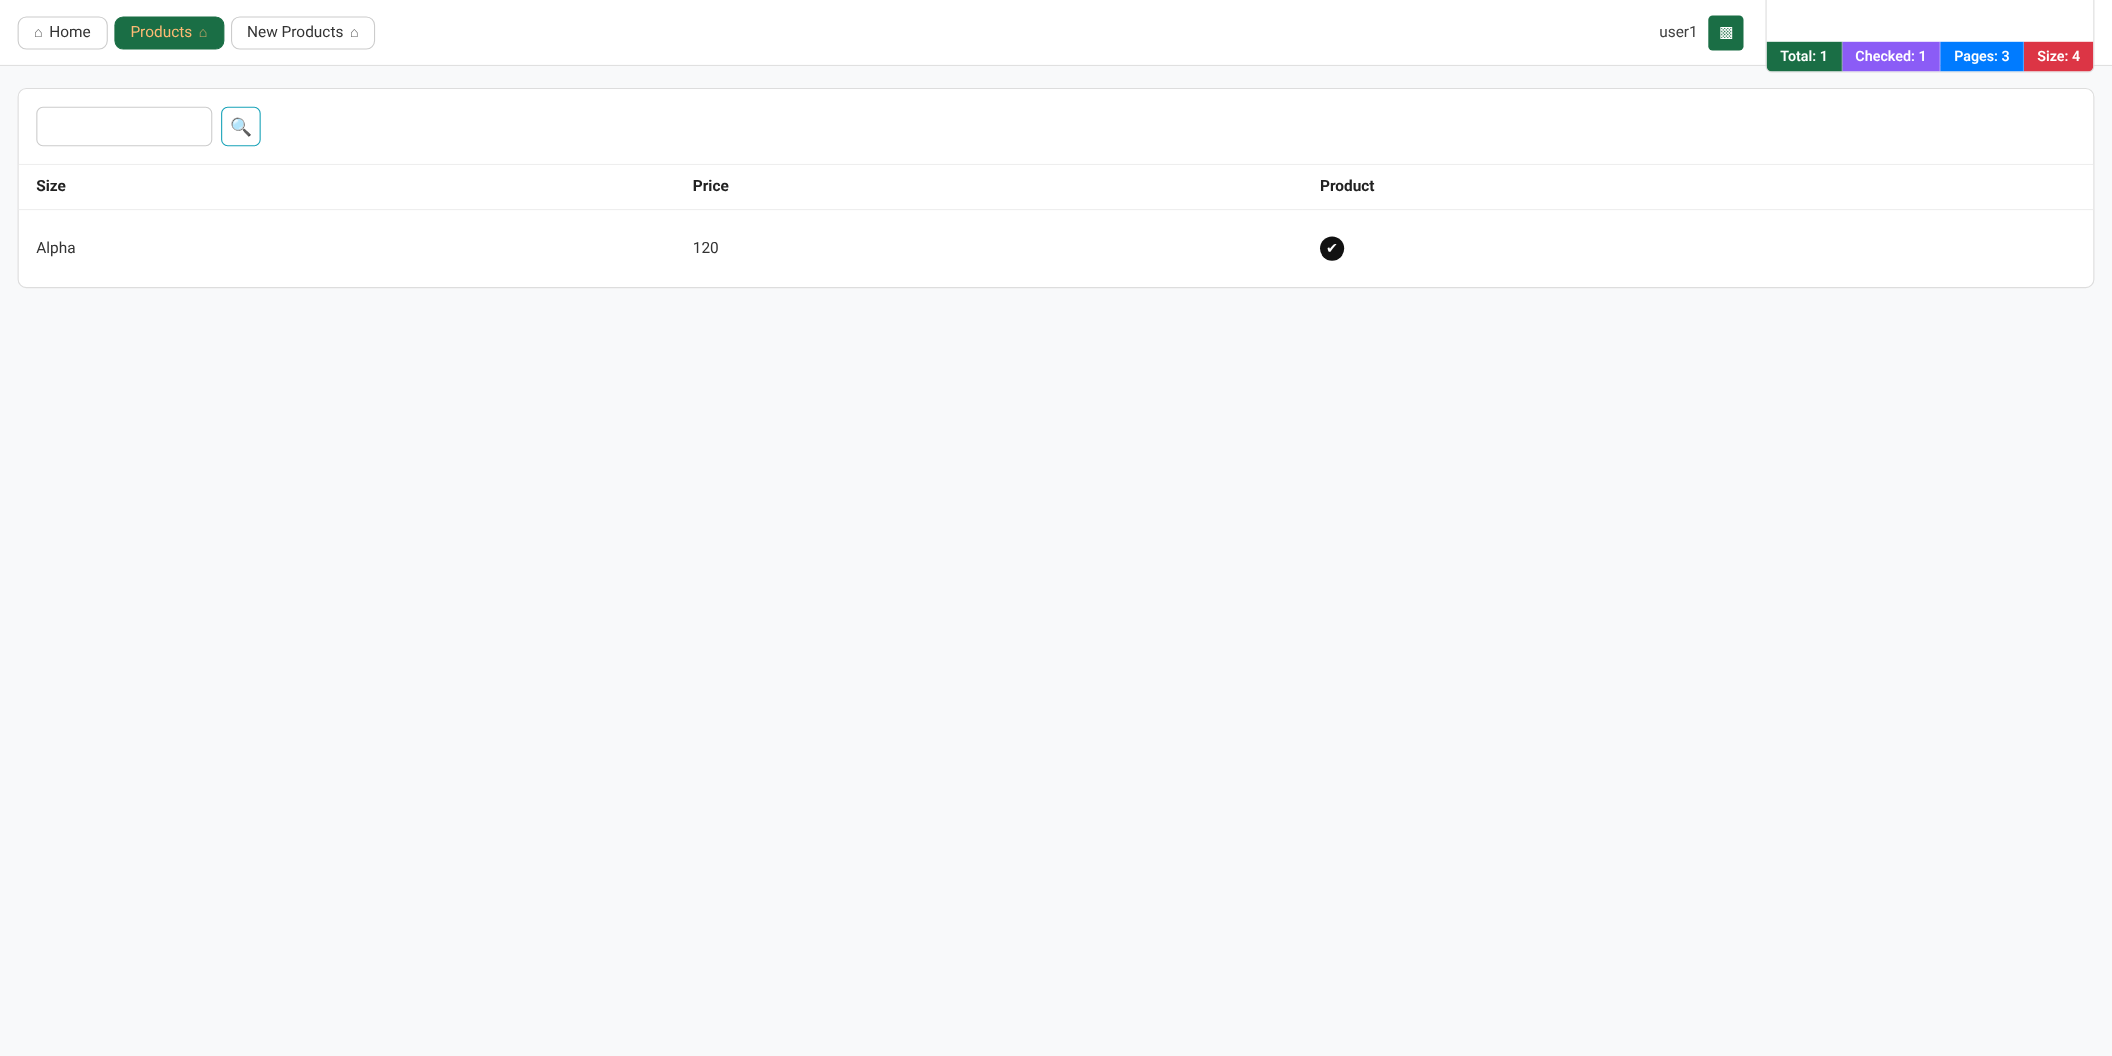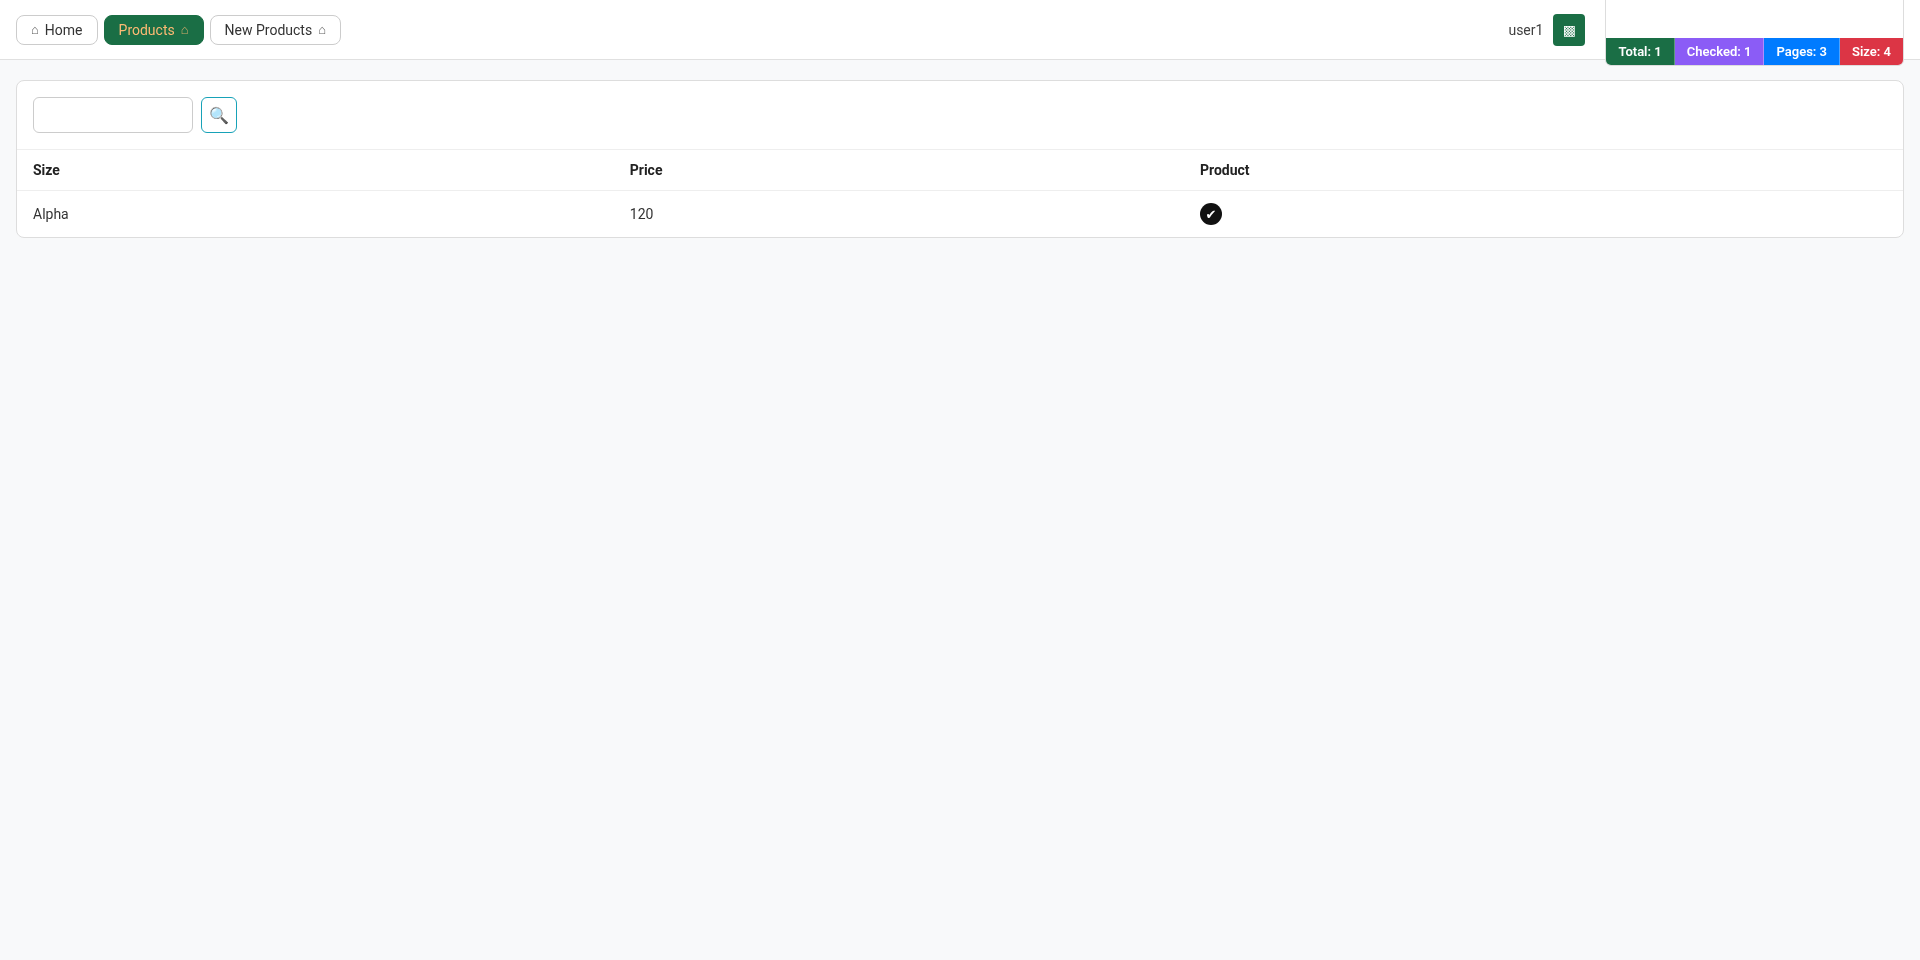--- a/index.html
+++ b/index.html
@@ -172,21 +172,21 @@
       text-align: left;
       padding: 12px 16px;
       font-size: 14px;
       font-weight: 700;
       color: #222;
       border-bottom: 1px solid #eee;
       background: #fff;
     }
 
     .table tbody tr td {
-      padding: 12px 16px;
+      padding: 24px 16px;
       font-size: 14px;
       color: #333;
       border-bottom: 1px solid #f0f0f0;
     }
 
     .table tbody tr:last-child td {
       border-bottom: none;
     }
 
     .check-icon {

